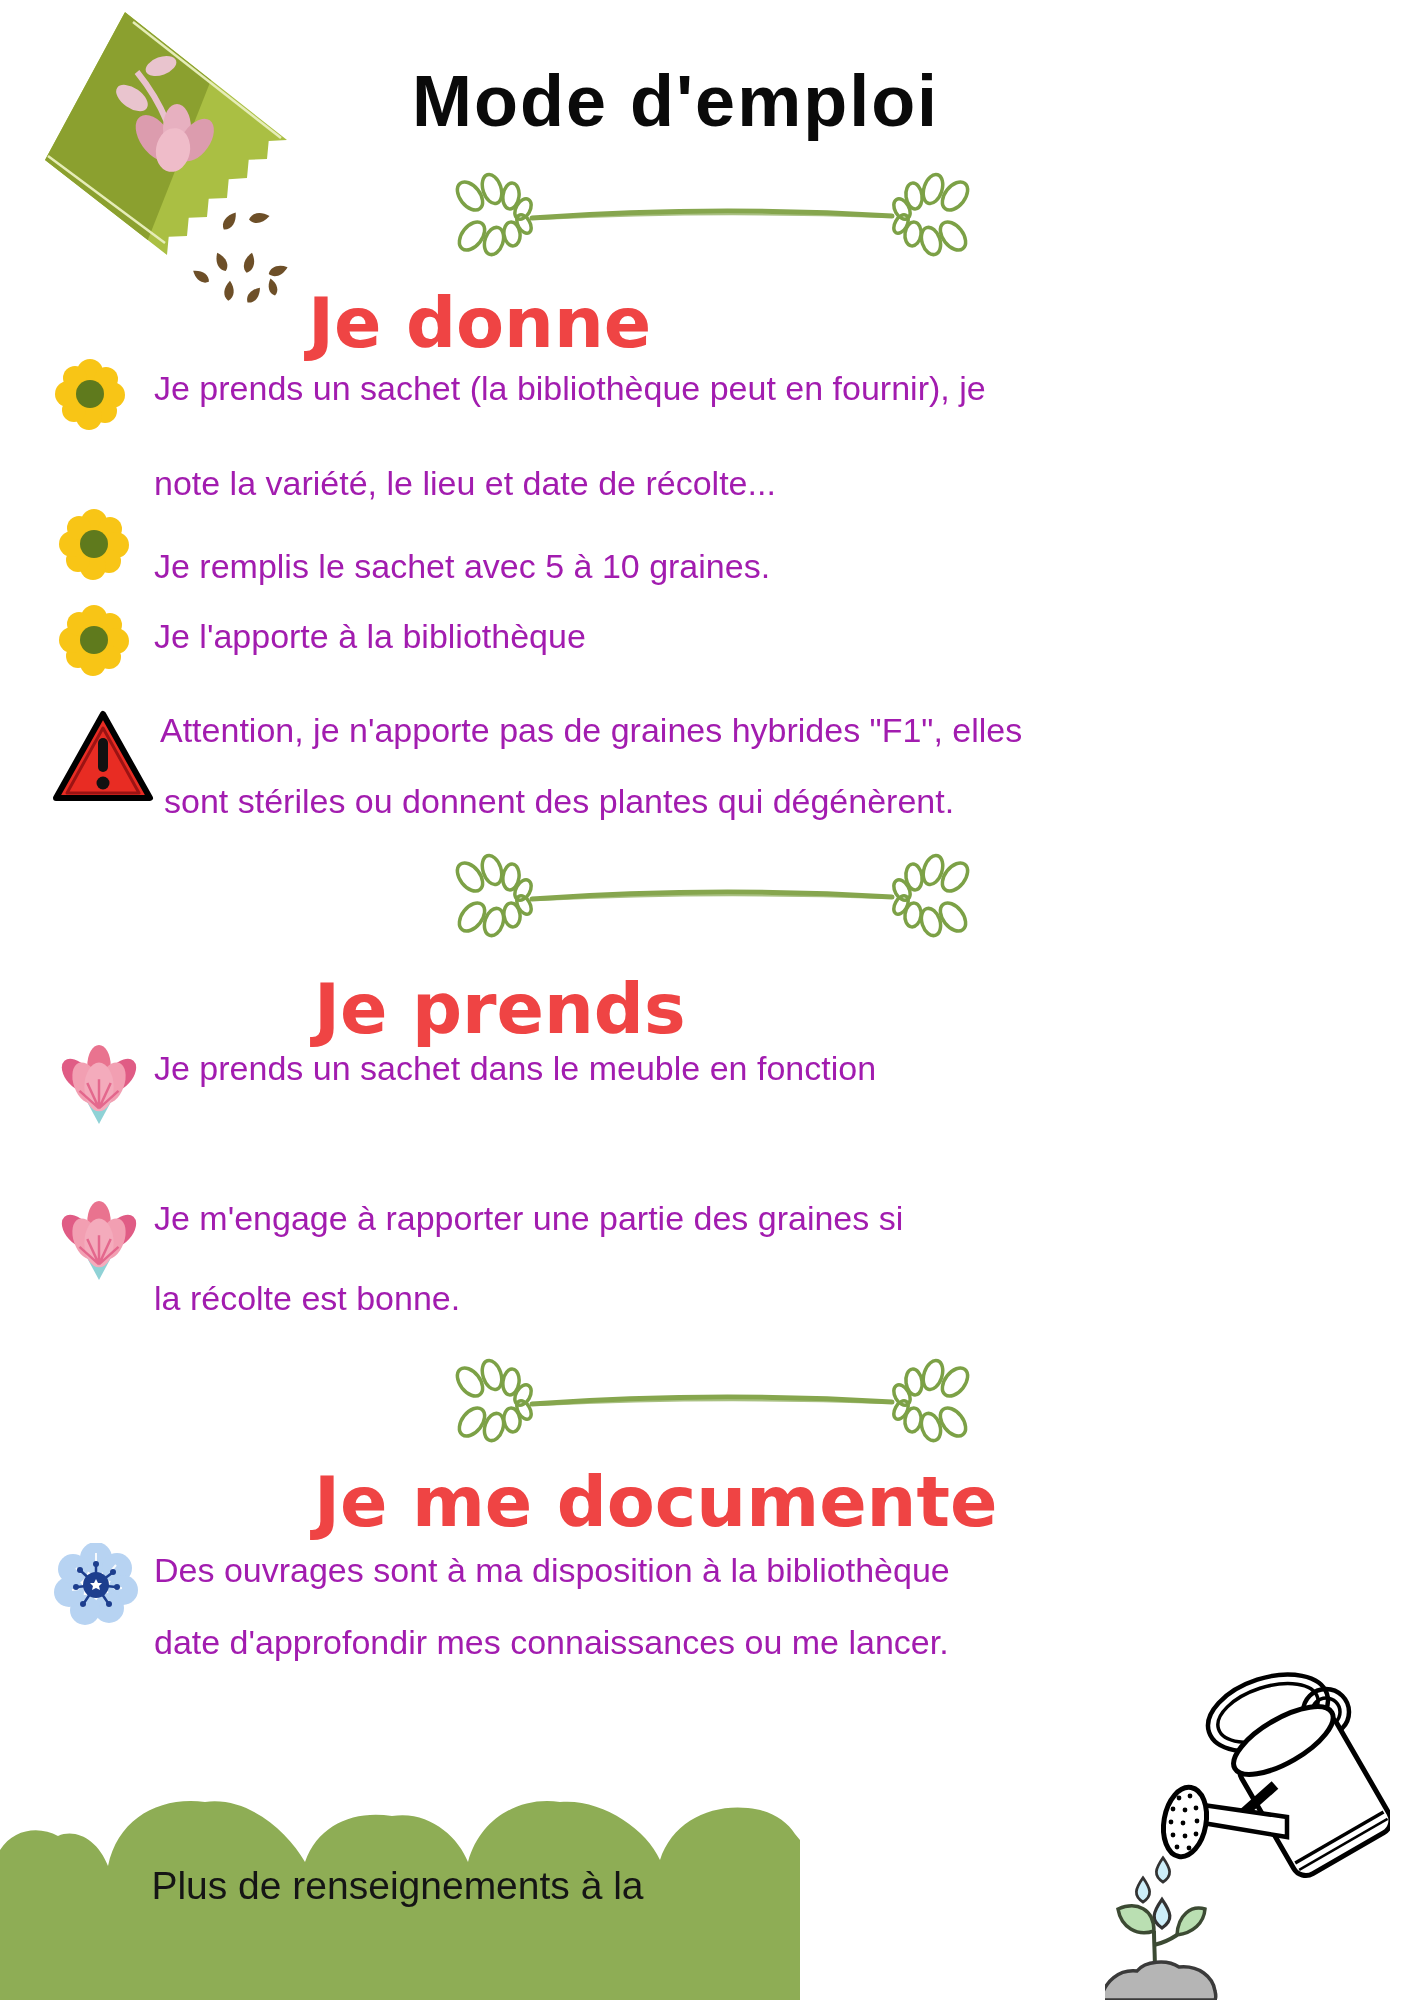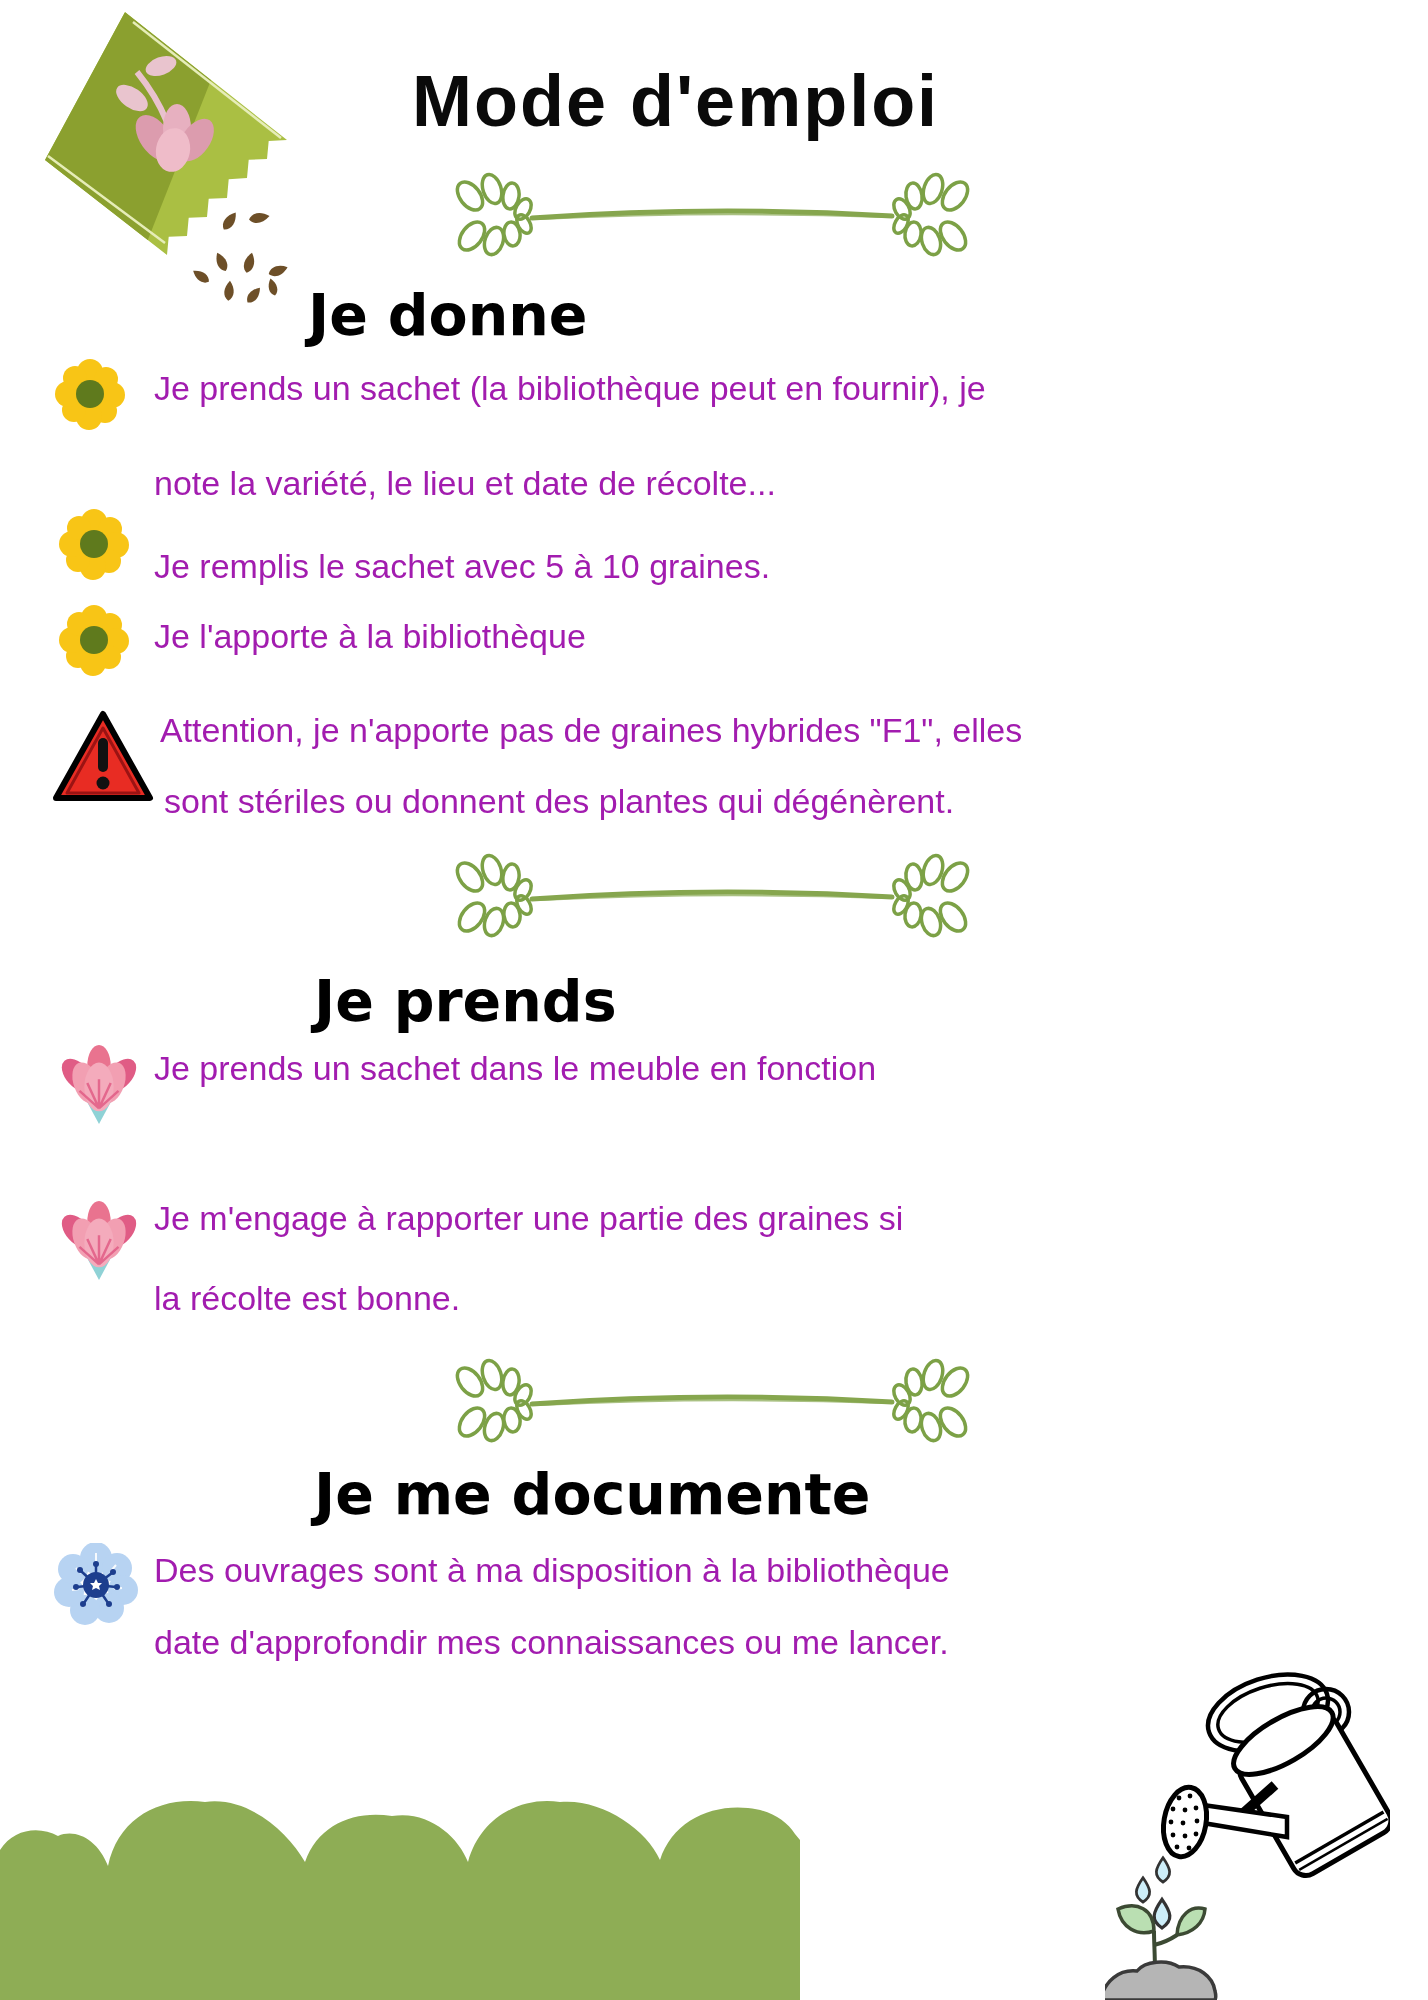--- a/index.html
+++ b/index.html
@@ -1,22 +1,22 @@
 <!DOCTYPE html>
 <html><head>
 <meta charset="utf-8">
 <style>
   html,body{margin:0;padding:0;background:#ffffff;}
   #poster{position:relative;width:1428px;height:2000px;background:#ffffff;overflow:hidden;
           font-family:"Liberation Sans",sans-serif;color:#111;}
   .abs{position:absolute;}
   .title{font-family:Liberation Sans, sans-serif;font-weight:bold;font-size:72px;
          letter-spacing:2px;color:#0a0a0a;white-space:nowrap;}
-  .hd{font-family:"DejaVu Sans",sans-serif;font-weight:bold;font-size:57px;
-      color:#000000;white-space:nowrap;}
+  .hd{font-family:"DejaVu Sans",sans-serif;font-weight:bold;font-size:70px;
+      color:#ef4444;white-space:nowrap;}
   .tl{font-size:34px;line-height:1.2;color:#a21caf;white-space:nowrap;}
   .ftl{font-size:39px;color:#151515;text-align:center;width:795px;left:0;white-space:nowrap;}
   svg{display:block;}
 </style>
 </head>
 <body>
 
 <div id="poster">
 
   <svg width="0" height="0" style="position:absolute" aria-hidden="true">
@@ -262,14 +262,15 @@
 
   <span class="abs" style="left:0;top:1788px">
     <svg width="800" height="212" viewBox="0 0 800 212">
       <path d="M0,212 L0,62 C14,40 40,38 58,48 C76,40 98,52 108,78
                C118,30 160,8 205,14 C248,8 288,44 305,74
                C318,36 355,22 392,28 C428,22 458,48 468,74
                C480,30 520,8 560,14 C600,10 646,40 660,72
                C672,34 710,16 748,20 C770,22 786,32 795,46 L800,52 L800,212 Z" fill="#8ead55"></path>
     </svg>
   </span>
+  <div class="abs ftl" style="top:1864px">Plus de renseignements à la</div>
 
 </div>
 
 </body></html>

